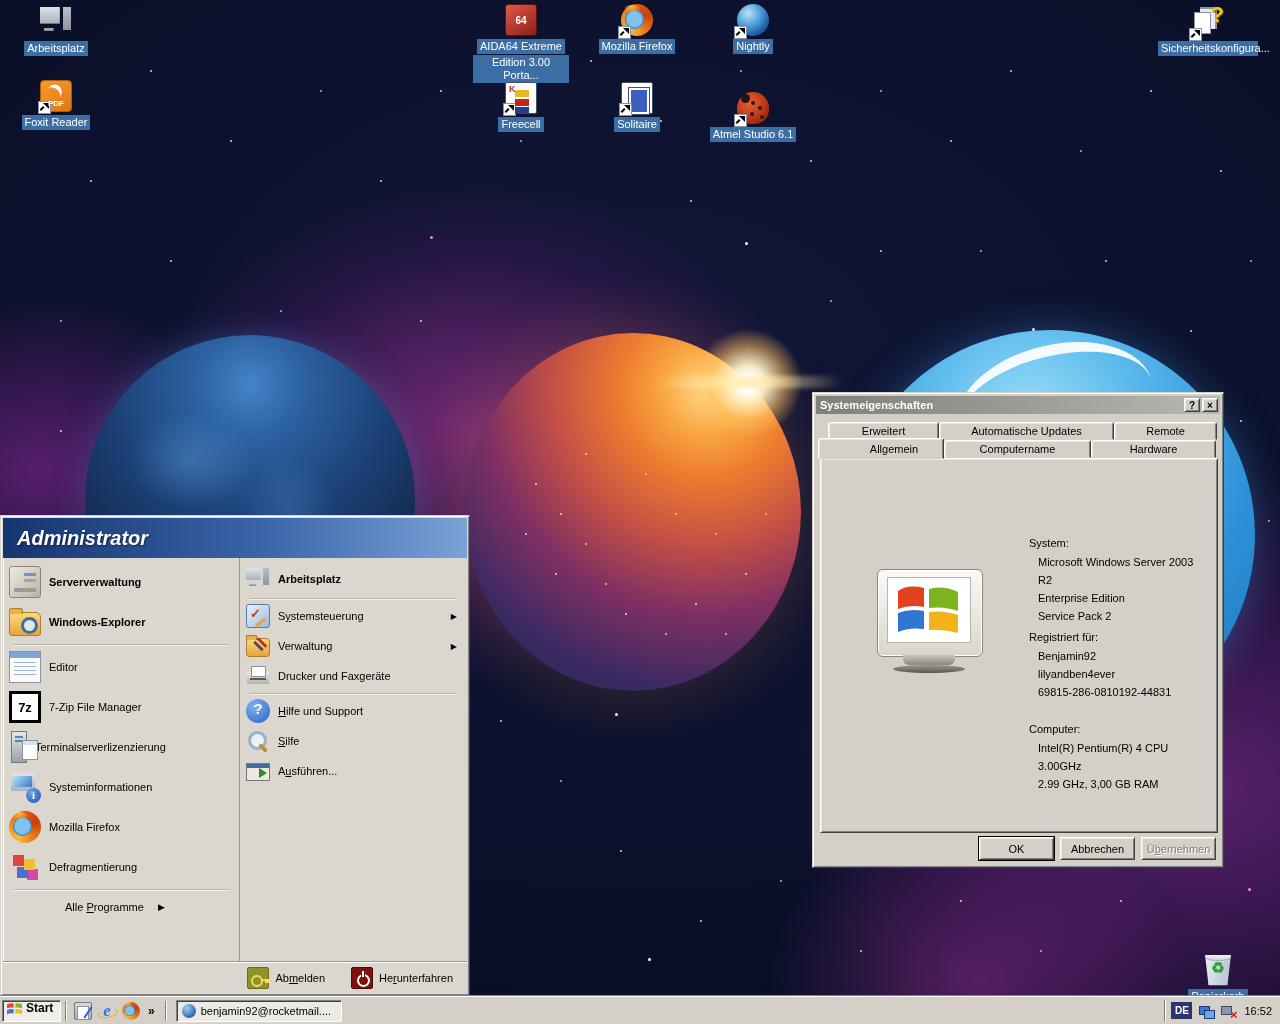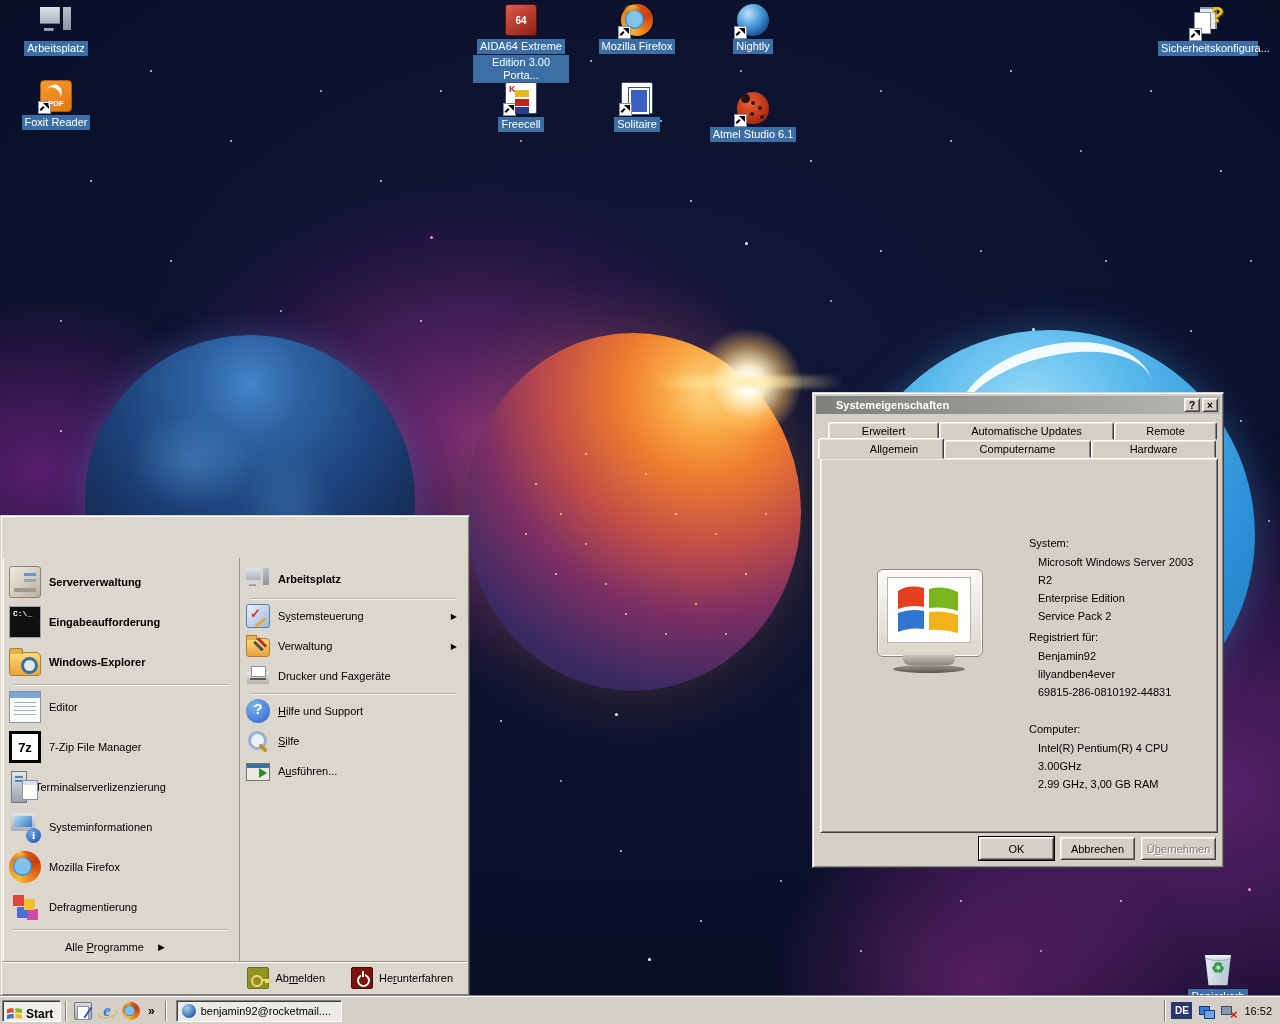--- a/index.html
+++ b/index.html
@@ -145,21 +145,21 @@
     box-shadow:inset 1px 1px 0 #fff, inset -1px -1px 0 #808080;}
   .btn{background:#d4d0c8;border:1px solid;border-color:#fff #404040 #404040 #fff;
     box-shadow:inset 1px 1px 0 #ece9d8, inset -1px -1px 0 #808080;
     display:flex;align-items:center;justify-content:center;font-size:11px;}
   .btn.default{outline:1px solid #000;}
   .btn.disabled{color:#808080;text-shadow:1px 1px 0 #fff;}
 
   
   #dialog{position:absolute;left:812px;top:392px;width:410px;height:474px;z-index:20;}
   #dialog .titlebar{position:absolute;left:3px;top:3px;right:3px;height:18px;
-    background:linear-gradient(90deg,#7f7f7b,#b8b8b2);display:flex;align-items:center;padding-left:20px;box-sizing:border-box;}
+    background:linear-gradient(90deg,#7f7f7b,#b8b8b2);display:flex;align-items:center;padding-left:4px;box-sizing:border-box;}
   #dialog .titlebar .ttext{color:#fff;font-weight:bold;}
   #dialog .tbtns{position:absolute;right:2px;top:2px;display:flex;gap:2px;}
   #dialog .tbtn{width:16px;height:14px;font-size:10px;font-weight:bold;padding:0;}
   .tab{position:absolute;height:18px;background:#d4d0c8;border:1px solid;border-color:#fff #404040 transparent #fff;
     border-radius:3px 3px 0 0;box-shadow:inset 1px 1px 0 #ece9d8,inset -1px 0 0 #808080;
     display:flex;align-items:center;justify-content:center;box-sizing:border-box;}
   .tab.selected{z-index:3;font-weight:normal;padding-left:26px;}
   #tabpage{position:absolute;left:7px;top:65px;width:396px;height:373px;background:#d4d0c8;
     border:1px solid;border-color:#fff #404040 #404040 #fff;box-shadow:inset 1px 1px 0 #ece9d8,inset -1px -1px 0 #808080;}
   #sysicon{position:absolute;left:56px;top:110px;width:106px;height:112px;}
@@ -198,21 +198,21 @@
   #sm-allprog .ap-arrow{font-size:9px;}
   #sm-footer{position:absolute;left:2px;bottom:2px;right:2px;height:32px;border-top:1px solid #9a968c;
     box-shadow:0 1px 0 #fff inset;display:flex;align-items:center;justify-content:flex-end;gap:26px;padding-right:14px;box-sizing:border-box;}
   .foot-btn{display:flex;align-items:center;gap:6px;cursor:default;}
   .foot-btn .fic{width:22px;height:22px;position:relative;}
   .u{text-decoration:underline;}
 
   
   #taskbar{position:absolute;left:0;bottom:0;width:1280px;height:28px;background:#d4d0c8;
     border-top:1px solid #fff;box-shadow:0 -1px 0 #808080;z-index:40;display:flex;align-items:center;box-sizing:border-box;}
-  #startbtn{margin-left:2px;width:59px;height:22px;display:flex;align-items:flex-end;gap:3px;padding-left:3px;box-sizing:border-box;
+  #startbtn{margin-left:2px;width:59px;height:22px;display:flex;align-items:flex-start;gap:3px;padding-left:3px;box-sizing:border-box;
     background:#efeee9;border:1px solid;border-color:#808080 #fff #fff #808080;box-shadow:inset 1px 1px 0 #404040;font-weight:bold;font-size:12px;}
   .tb-sep{width:1px;height:20px;background:#808080;box-shadow:1px 0 0 #fff;margin:0 4px;}
   #quicklaunch{display:flex;align-items:center;gap:6px;padding:0 4px;}
   #quicklaunch .ql{width:18px;height:18px;position:relative;}
   #ql-chevron{font-weight:bold;font-size:12px;padding:0 2px;}
   #taskbtn{margin-left:6px;width:166px;height:22px;display:flex;align-items:center;gap:5px;padding:0 5px;box-sizing:border-box;
     background:#eceae4;border:1px solid;border-color:#808080 #fff #fff #808080;box-shadow:inset 1px 1px 0 #404040;}
   #taskbtn .tglobe{width:14px;height:14px;border-radius:50%;flex:none;
     background:radial-gradient(circle at 35% 30%, #9fd0f0, #2a62a8 75%);}
   #taskbtn .ttxt{overflow:hidden;white-space:nowrap;}
@@ -354,29 +354,28 @@
       <button class="btn">Abbrechen</button>
       <button class="btn disabled">
           <span>Ü</span>
           <span class="u">b</span>
           <span>ernehmen</span>
         </button>
     </div>
   </div>
 
   <div id="startmenu">
+    <div id="sm-header">
+      <span class="uname">Administrator</span>
+    </div>
     <div id="sm-body">
       <div id="sm-left">
         <div class="sm-item bold">
           <span class="ic32 icon-server"></span>
           <span class="lbl">Serververwaltung</span>
-        </div>
-        <div class="sm-item bold">
-          <span class="ic32 icon-cmd"></span>
-          <span class="lbl">Eingabeaufforderung</span>
         </div>
         <div class="sm-item bold">
           <span class="ic32 icon-explorer"></span>
           <span class="lbl">Windows-Explorer</span>
         </div>
         <div class="sm-sep"></div>
         <div class="sm-item">
           <span class="ic32 icon-notepad"></span>
           <span class="lbl">Editor</span>
         </div>

